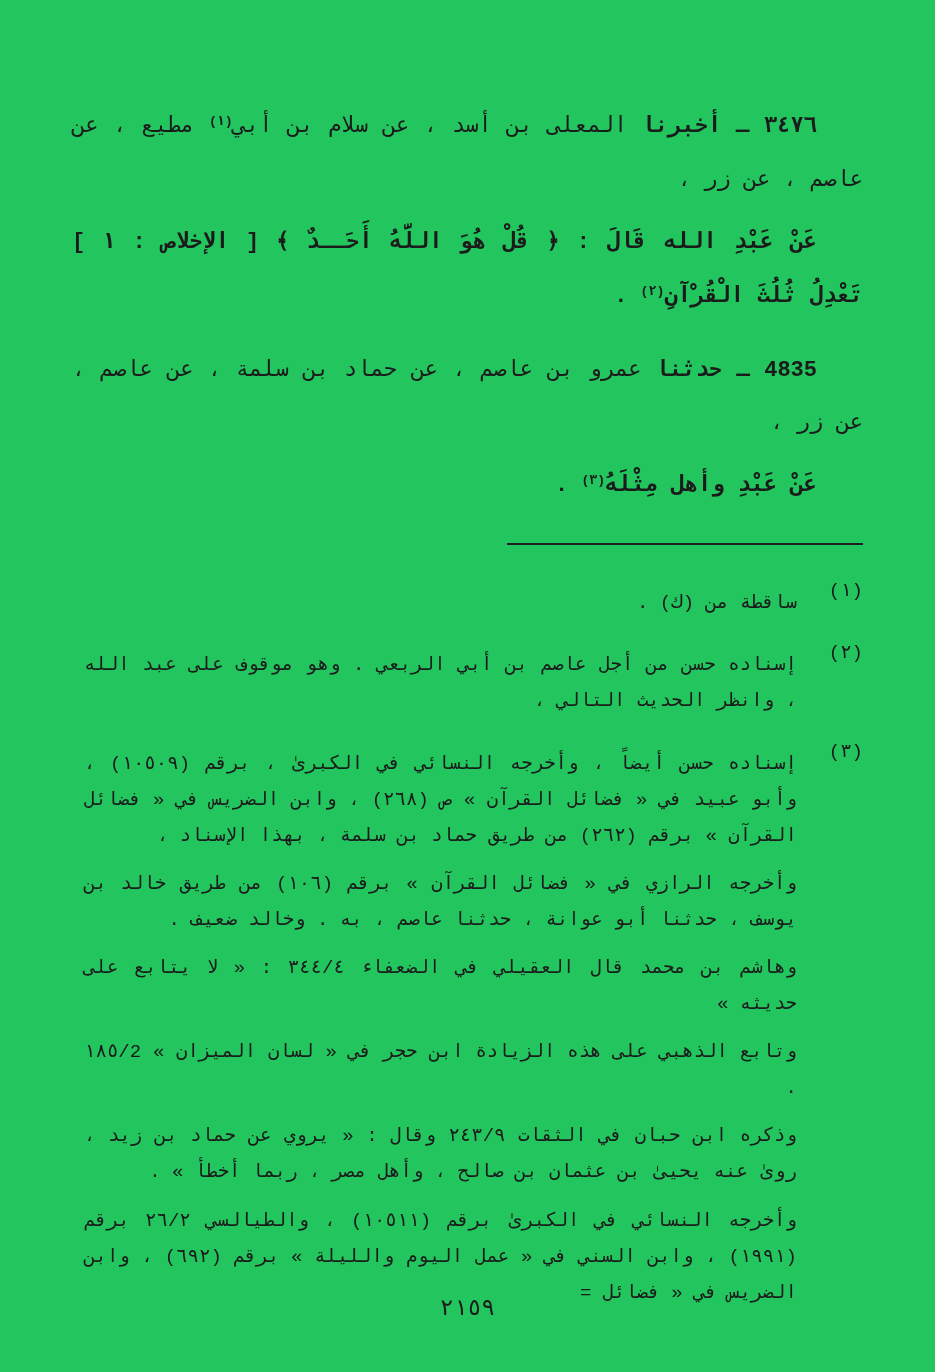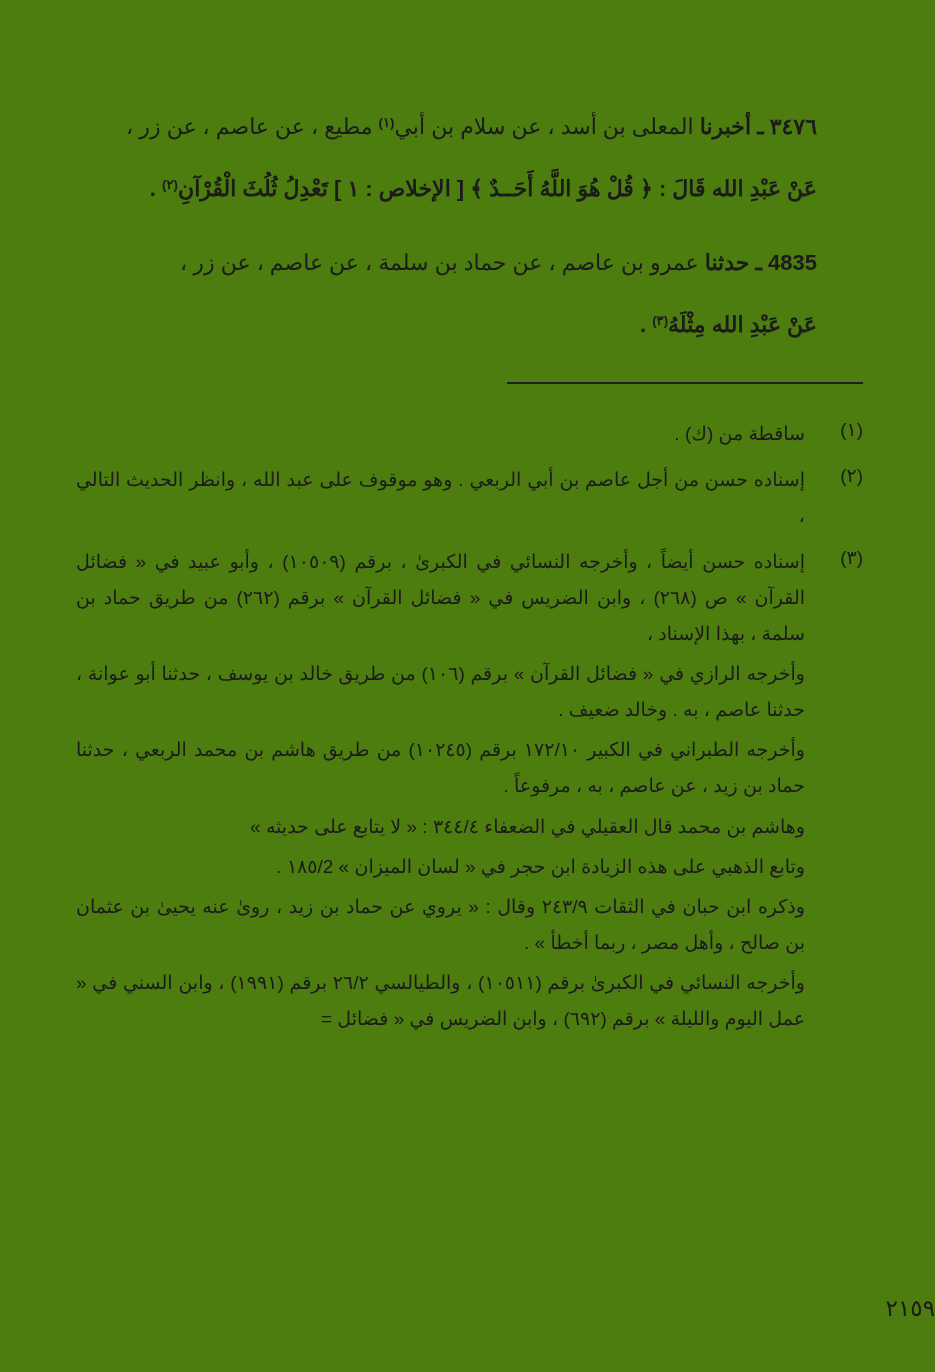--- a/index.html
+++ b/index.html
@@ -5,24 +5,24 @@
   html, body {
     margin: 0;
     padding: 0;
     background: #ffffff;
   }
   .page {
     position: relative;
     width: 935px;
     height: 1372px;
     margin: 0 auto;
-    background: #4d7c0f;
+    background: #22c55e;
     color: #1b1b1b;
     direction: rtl;
-    font-family: Liberation Sans, sans-serif;
+    font-family: Liberation Mono, monospace;
     box-sizing: border-box;
     padding: 100px 72px 0 72px;
     overflow: hidden;
   }
   .main-text {
     font-size: 22px;
     line-height: 2.45;
     text-align: justify;
   }
   .para {
@@ -62,45 +62,46 @@
   }
   .fn-marker {
     flex: 0 0 54px;
     white-space: nowrap;
   }
   .fn-body {
     flex: 1;
     text-align: justify;
   }
   .fn-body p {
-    margin: 4px;
+    margin: 12px;
   }
   .page-number {
     position: absolute;
     bottom: 50px;
     left: 0;
     right: 0;
+    text-align: center;
     font-size: 23px;
     color: #1b1b1b;
   }
 </style>
 </head>
 <body>
 
 <div class="page">
 
   <div class="main-text">
 
     <p class="para"><span class="hadith-open">٣٤٧٦ ـ أخبرنا</span><span> المعلى بن أسد ، عن سلام بن أبي</span><sup class="fnref">(١)</sup><span> مطيع ، عن عاصم ، عن زر ،</span></p>
 
     <p class="para matn"><span>عَنْ عَبْدِ الله قَالَ : ﴿ قُلْ هُوَ اللَّهُ أَحَــدٌ ﴾ [ الإخلاص : ١ ] تَعْدِلُ ثُلُثَ الْقُرْآنِ</span><sup class="fnref">(٢)</sup><span> .</span></p>
 
     <p class="para gap-top"><span class="hadith-open">4835 ـ حدثنا</span><span> عمرو بن عاصم ، عن حماد بن سلمة ، عن عاصم ، عن زر ،</span></p>
 
-    <p class="para matn"><span>عَنْ عَبْدِ الله مِثْلَهُ</span><sup class="fnref">(٣)</sup><span> .</span></p>
+    <p class="para matn"><span>عَنْ عَبْدِ وأهل مِثْلَهُ</span><sup class="fnref">(٣)</sup><span> .</span></p>
 
   </div>
 
   <hr class="divider">
 
   <div class="footnotes">
 
     <div class="footnote">
       <span class="fn-marker">(١)</span>
       <div class="fn-body">
@@ -113,21 +114,20 @@
       <div class="fn-body">
         <p>إسناده حسن من أجل عاصم بن أبي الربعي . وهو موقوف على عبد الله ، وانظر الحديث التالي ،</p>
       </div>
     </div>
 
     <div class="footnote">
       <span class="fn-marker">(٣)</span>
       <div class="fn-body">
         <p>إسناده حسن أيضاً ، وأخرجه النسائي في الكبرىٰ ، برقم (١٠٥٠٩) ، وأبو عبيد في « فضائل القرآن » ص (٢٦٨) ، وابن الضريس في « فضائل القرآن » برقم (٢٦٢) من طريق حماد بن سلمة ، بهذا الإسناد ،</p>
         <p>وأخرجه الرازي في « فضائل القرآن » برقم (١٠٦) من طريق خالد بن يوسف ، حدثنا أبو عوانة ، حدثنا عاصم ، به . وخالد ضعيف .</p>
-        <p>وأخرجه الطبراني في الكبير ١٧٢/١٠ برقم (١٠٢٤٥) من طريق هاشم بن محمد الربعي ، حدثنا حماد بن زيد ، عن عاصم ، به ، مرفوعاً .</p>
         <p>وهاشم بن محمد قال العقيلي في الضعفاء ٣٤٤/٤ : « لا يتابع على حديثه »</p>
         <p>وتابع الذهبي على هذه الزيادة ابن حجر في « لسان الميزان » ١٨٥/2 .</p>
         <p>وذكره ابن حبان في الثقات ٢٤٣/٩ وقال : « يروي عن حماد بن زيد ، روىٰ عنه يحيىٰ بن عثمان بن صالح ، وأهل مصر ، ربما أخطأ » .</p>
         <p>وأخرجه النسائي في الكبرىٰ برقم (١٠٥١١) ، والطيالسي ٢٦/٢ برقم (١٩٩١) ، وابن السني في « عمل اليوم والليلة » برقم (٦٩٢) ، وابن الضريس في « فضائل =</p>
       </div>
     </div>
 
   </div>
 
   <div class="page-number">٢١٥٩</div>

